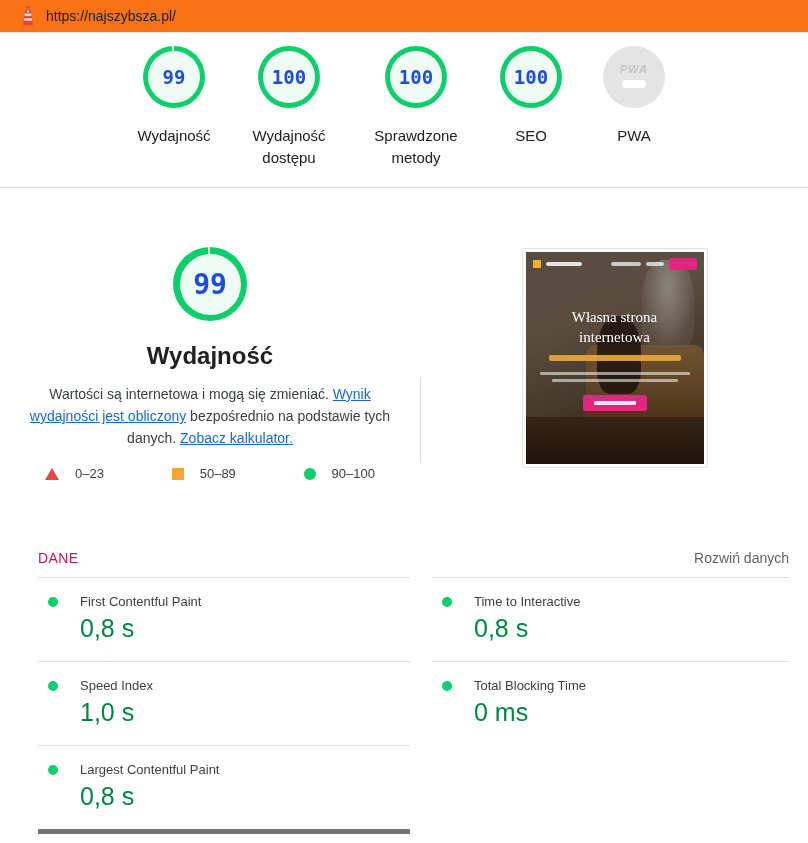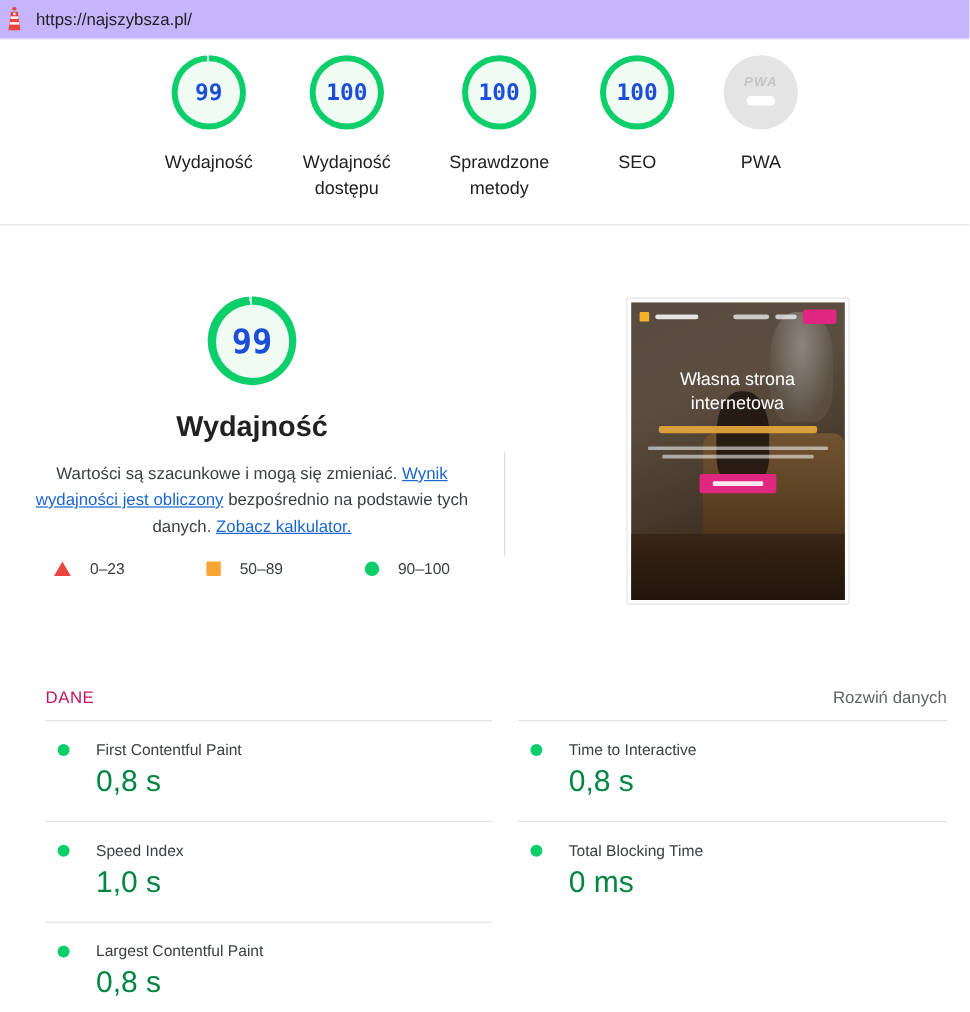--- a/index.html
+++ b/index.html
@@ -1,21 +1,21 @@
 <!DOCTYPE html>
 <html><head>
 <meta charset="utf-8">
 <style>
   * { margin:0; padding:0; box-sizing:border-box; }
   html,body { width:808px; height:843px; overflow:hidden; background:#fff;
     font-family:"Liberation Sans", sans-serif; color:#212121; }
 
   
-  .url-bar { height:33px; display:flex; align-items:center; padding:0 0;
-    border-bottom:1px solid #e8eaed; background:#c4b5fd; }
+  .url-bar { height:33px; display:flex; align-items:center; padding:0 16px;
+    border-bottom:1px solid #e8eaed; background:#f97316; }
   .url-bar .lh-icon { width:20px; height:22px; margin-left:2px; flex:0 0 auto; }
   .url-text { margin-left:8px; font-size:14px; color:#202124; }
 
   
   .scores-header { background:#fff; border-bottom:1px solid #dadce0;
     padding:13px 0 18px; }
   .scores-row { display:flex; justify-content:center; gap:15px; }
   .score-item { display:flex; flex-direction:column; align-items:center;
     min-width:88px; max-width:112px; cursor:pointer; }
   .gauge-ring { width:62px; height:62px; border-radius:50%;
@@ -49,22 +49,22 @@
     align-items:center; }
   .legend-item { display:flex; align-items:center; gap:16px; font-size:13px; color:#3c4043; }
   .tri { width:0; height:0; border-left:7px solid transparent; border-right:7px solid transparent;
     border-bottom:12px solid #e8453c; }
   .sq { width:12px; height:12px; background:#f7a434; border-radius:1px; }
   .dot { width:12px; height:12px; background:#0cce6b; border-radius:50%; }
   .v-divider { width:1px; height:86px; background:#dadce0; margin-top:130px; }
 
   
   .summary-right { flex:1; display:flex; justify-content:center; }
-  .thumb-frame { width:186px; height:256px; border:1px solid #e4e4e4; border-radius:2px;
-    background:#fff; padding:3px; margin-top:1px; }
+  .thumb-frame { width:186px; height:220px; border:1px solid #e4e4e4; border-radius:2px;
+    background:#fff; padding:3px; margin-top:1px;font-family:Liberation Serif, serif; }
   .thumb { position:relative; width:100%; height:100%; overflow:hidden;
     background:linear-gradient(160deg,#8d7c6b 0%, #94816d 30%, #7d6a55 48%, #6b5742 62%, #4a3523 82%, #33220f 100%); }
   .thumb-lamp { position:absolute; top:8px; right:10px; width:52px; height:92px;
     background:radial-gradient(ellipse at 50% 30%, rgba(245,240,230,.9), rgba(200,190,175,.25) 70%);
     border-radius:40% 40% 30% 30%; }
   .thumb-couch { position:absolute; left:34%; right:0; top:44%; height:34%;
     background:linear-gradient(180deg,#b98b52,#9a6e3c 60%,#7c5428); border-radius:10px 10px 0 0; }
   .thumb-table { position:absolute; left:0; right:0; bottom:0; height:22%;
     background:linear-gradient(180deg,#53361d,#2c1a0c); }
   .thumb-person { position:absolute; left:40%; top:30%; width:44px; height:78px;
@@ -165,21 +165,21 @@
 </div>
 
 <div class="summary">
   <div class="summary-left">
     <div class="gauge-ring big-ring" style="--p: 99;">
       <div class="gauge-inner big-inner">
           <span class="gauge-num big-num">99</span>
         </div>
     </div>
     <h1 class="summary-title">Wydajność</h1>
-    <p class="summary-desc"><span>Wartości są szacunkowe i mogą się zmieniać. </span><a>Wynik wydajności jest obliczony</a><span> bezpośrednio na podstawie tych danych. </span><a>Zobacz kalkulator.</a></p>
+    <p class="summary-desc"><span>Wartości są internetowa i mogą się zmieniać. </span><a>Wynik wydajności jest obliczony</a><span> bezpośrednio na podstawie tych danych. </span><a>Zobacz kalkulator.</a></p>
     <div class="legend">
       <div class="legend-item">
         <span class="tri"></span>
         <span>0–23</span>
       </div>
       <div class="legend-item">
         <span class="sq"></span>
         <span>50–89</span>
       </div>
       <div class="legend-item">

